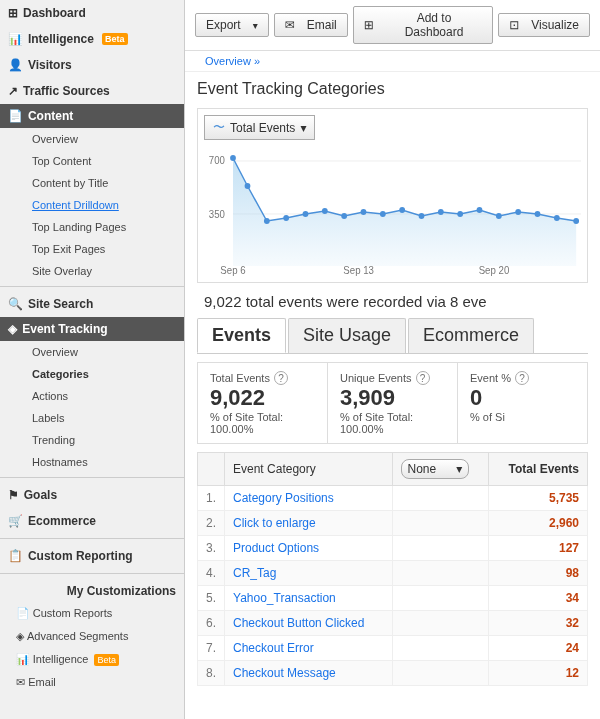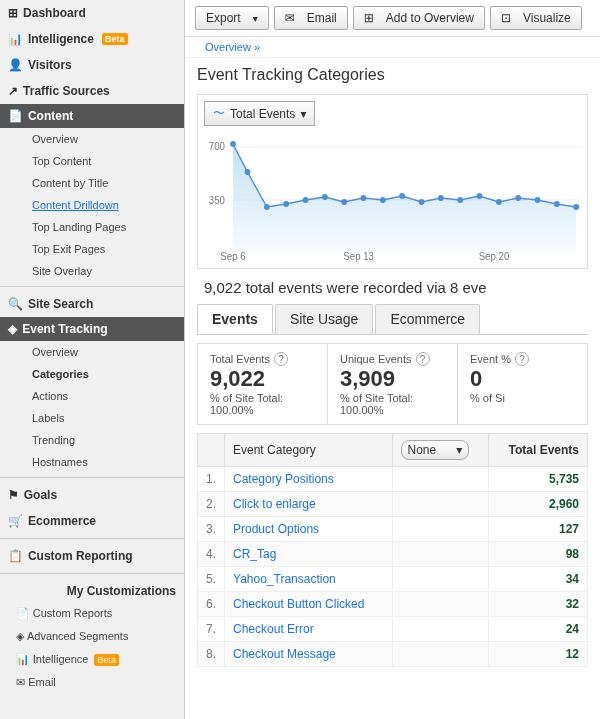--- a/index.html
+++ b/index.html
@@ -147,21 +147,21 @@
     .tab-bar {
       display: flex;
       border-bottom: 1px solid #ccc;
       margin-bottom: 8px;
     }
     .tab {
       padding: 6px 14px;
       cursor: pointer;
       border: 1px solid #ccc;
       border-bottom: none;
-      font-size: 14px;
+      font-size: 18px;
       background: #f0f0f0;
       color: #333;
       margin-right: 2px;
       border-radius: 2px 2px 0 0;
     }
     .tab.active {
       background: #fff;
       border-bottom: 1px solid #fff;
       font-weight: bold;
     }
@@ -221,21 +221,21 @@
     }
     .data-table th.sort-active {
       font-weight: bold;
     }
     .data-table td {
       border: 1px solid #eee;
       padding: 5px 8px;
     }
     .data-table tr:nth-child(even) { background: #fafafa; }
     .table-link { color: #1a73e8; text-decoration: none; cursor: pointer; }
-    .num-cell { text-align: right; color: #14532d; font-weight: bold; }
+    .num-cell { text-align: right; color: #c2410c; font-weight: bold; }
     .row-num { color: #777; text-align: right; width: 20px; }
 
     
     .filter-dropdown {
       display: inline-flex;
       align-items: center;
       gap: 20px;
       border: 1px solid #aaa;
       padding: 2px 6px;
       background: linear-gradient(to bottom, #fff, #e8e8e8);
@@ -356,21 +356,21 @@
     <button class="toolbar-btn">
       <span>Export</span>
       <span class="dropdown-arrow">▾</span>
     </button>
     <button class="toolbar-btn">
       <span>✉</span>
       <span>Email</span>
     </button>
     <button class="toolbar-btn">
       <span>⊞</span>
-      <span>Add to Overview</span>
+      <span>Add to Dashboard</span>
     </button>
     <button class="toolbar-btn">
       <span>⊡</span>
       <span>Visualize</span>
     </button>
   </div>
 
   <div id="breadcrumb">
     <a href="#">Overview »</a>
   </div>

